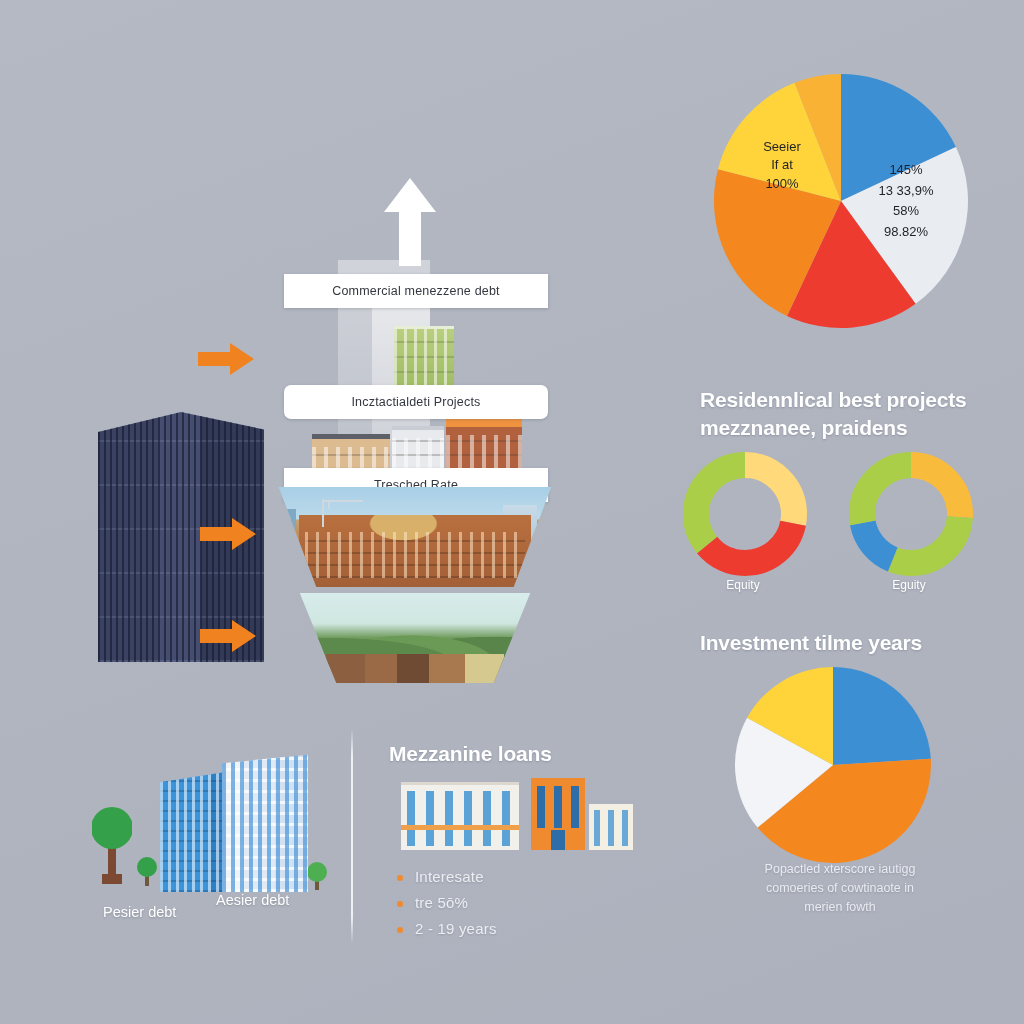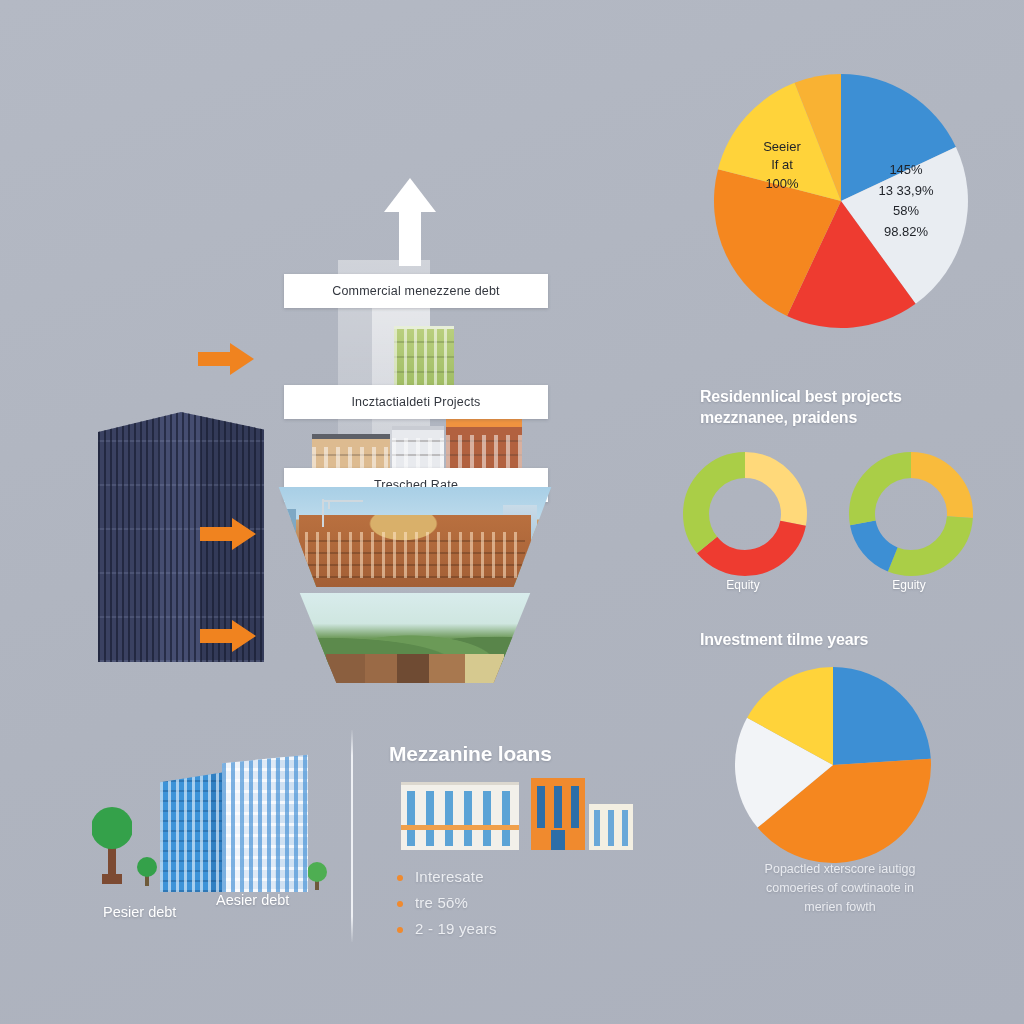--- a/index.html
+++ b/index.html
@@ -41,21 +41,21 @@
   }
   .banner {
     position:absolute; left:8px; width:264px; height:34px;
     background:#ffffff;
     display:flex; align-items:center; justify-content:center;
     color:#33373f; font-size:12.5px; letter-spacing:.2px;
     box-shadow:0 1px 3px rgba(70,75,88,.25);
     white-space:nowrap;
   }
   .banner.b1 { top:24px;text-align:right; }
-  .banner.b2 { top:135px; }
+  .banner.b2 { top:135px;border-radius:7px; }
   .banner.b3 { top:218px; }
 
   
   .greenblock {
     position:absolute; left:118px; top:76px; width:60px; height:62px;
     background:linear-gradient(180deg,#b9cf7e,#9fbc63);
     border-top:3px solid #e7eed8;
   }
   .greenblock i {
     position:absolute; left:0; top:0; right:0; bottom:0;
@@ -188,21 +188,21 @@
                              repeating-linear-gradient(0deg,transparent 0 8px,#f3efe2 8px 17px); }
   .mz ul { list-style:none; margin-top:18px; }
   .mz li { position:relative; padding-left:26px; margin-bottom:9px;
            color:#eceef2; font-size:15px; letter-spacing:.2px;
            text-shadow:0 1px 2px rgba(90,95,108,.3); }
   .mz li::before { content:""; position:absolute; left:8px; top:7px;
                    width:6px; height:6px; border-radius:50%; background:#f08a2e; }
 
   
   .panel-h {
-    position:absolute; color:#fff; font-size:16px; font-weight:bold;
+    position:absolute; color:#fff; font-size:21px; font-weight:bold;
     line-height:1.32; letter-spacing:-.2px;
     text-shadow:0 1px 2px rgba(90,95,108,.35);
   }
   .pie-wrap { position:absolute; }
   .pie-label {
     position:absolute; color:#2a2d33; font-size:13px; line-height:1.42;
     text-align:center; white-space:nowrap;
   }
   .pie-label.dark { color:#1f2228; }
   .donut-cap {

